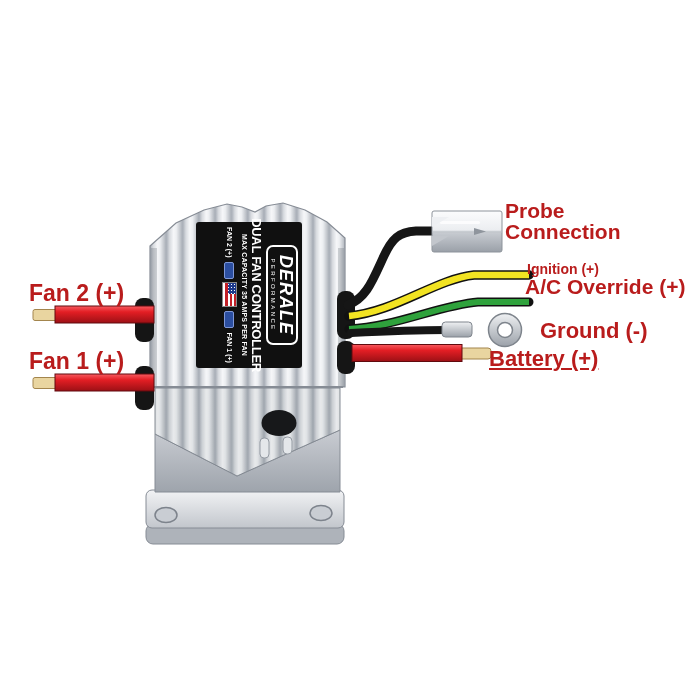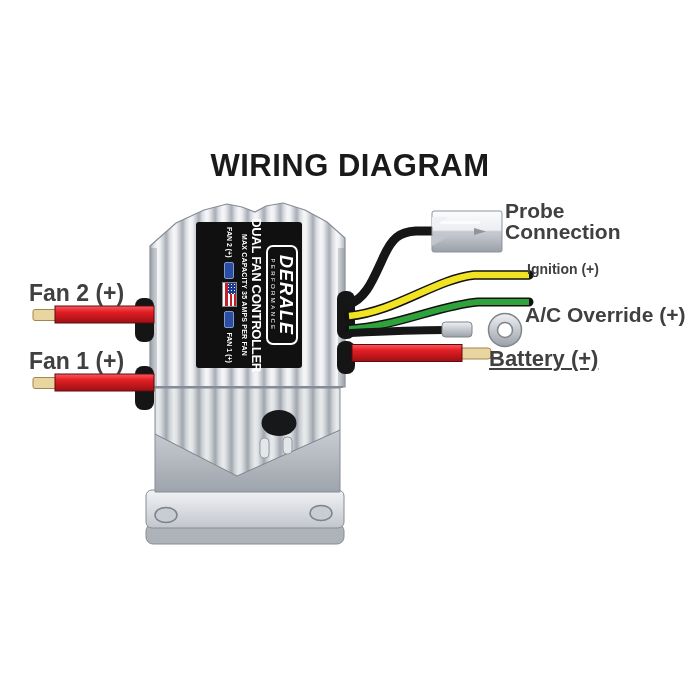--- a/index.html
+++ b/index.html
@@ -1,25 +1,25 @@
 <!DOCTYPE html>
 <html><head>
 <meta charset="utf-8">
 <style>
   html,body{margin:0;padding:0;background:#ffffff;}
   .stage{position:relative;width:700px;height:700px;background:#ffffff;overflow:hidden;
          font-family:"Liberation Sans",sans-serif;color:#161616;}
   .title{position:absolute;top:148px;left:0;width:100%;text-align:center;
          font-size:31px;font-weight:bold;letter-spacing:.5px;color:#1a1a1a;}
-  .wlabel{position:absolute;font-weight:bold;color:#404040;white-space:nowrap;line-height:1.05;}
+  .wlabel{position:absolute;font-weight:bold;color:#b91c1c;white-space:nowrap;line-height:1.05;}
   .lbl-fan2{left:29px;top:281px;font-size:23px;}
   .lbl-fan1{left:29px;top:349px;font-size:23px;}
   .lbl-probe{left:505px;top:200px;font-size:21px;white-space:normal;width:152px;line-height:21px;}
   .lbl-ignition{left:527px;top:262px;font-size:14px;}
-  .lbl-ac{left:525px;top:304px;font-size:21px;}
+  .lbl-ac{left:525px;top:276px;font-size:21px;}
   .lbl-ground{left:540px;top:319px;font-size:22px;}
   .lbl-battery{left:489px;top:347px;font-size:22px;text-decoration:underline;}
   svg.scene{position:absolute;left:0;top:0;}
   
   .dev-label{position:absolute;left:176px;top:242px;width:146px;height:106px;background:#101010;
              transform:rotate(90deg);border-radius:3px;color:#ffffff;display:flex;flex-direction:column;
              align-items:center;padding:3px 2px;box-sizing:border-box;}
   .logo-box{border:2px solid #ffffff;border-radius:7px;padding:1px 8px 2px;text-align:center;margin-top:1px;}
   .logo-main{font-size:18px;font-weight:bold;font-style:italic;letter-spacing:1px;line-height:1;}
   .logo-sub{font-size:6px;letter-spacing:2.4px;margin-top:1px;line-height:1;}
@@ -32,21 +32,20 @@
   .flag{width:25px;height:15px;position:relative;border:1px solid #8a8a8a;box-sizing:border-box;
         background:repeating-linear-gradient(180deg,#c22028 0 2.1px,#ffffff 2.1px 4.2px);}
   .flag .canton{position:absolute;left:0;top:0;width:11px;height:8px;background:#1e3a8c;
         background-image:radial-gradient(#fff 16%,transparent 17%);background-size:3px 3px;}
 </style>
 </head>
 <body>
 
 <div class="stage">
 
-  <div class="title">WIRING DIAGRAM</div>
 
   <svg class="scene" width="700" height="700" viewBox="0 0 700 700">
     <defs>
       <linearGradient id="finGrad" x1="0" y1="0" x2="1" y2="0">
         <stop offset="0" stop-color="#a6acb5"></stop>
         <stop offset="0.2" stop-color="#d7dadf"></stop>
         <stop offset="0.45" stop-color="#f6f7f9"></stop>
         <stop offset="0.62" stop-color="#eceef1"></stop>
         <stop offset="0.85" stop-color="#c3c7cd"></stop>
         <stop offset="1" stop-color="#a6acb5"></stop>
@@ -161,15 +160,16 @@
       <span class="badge"></span>
       <span class="port">FAN 1 (+)</span>
     </div>
   </div>
 
   <div class="wlabel lbl-fan2">Fan 2 (+)</div>
   <div class="wlabel lbl-fan1">Fan 1 (+)</div>
   <div class="wlabel lbl-probe">Probe Connection</div>
   <div class="wlabel lbl-ignition">Ignition (+)</div>
   <div class="wlabel lbl-ac">A/C Override (+)</div>
+  <div class="wlabel lbl-ground">Ground (-)</div>
   <div class="wlabel lbl-battery">Battery (+)</div>
 
 </div>
 
 </body></html>

